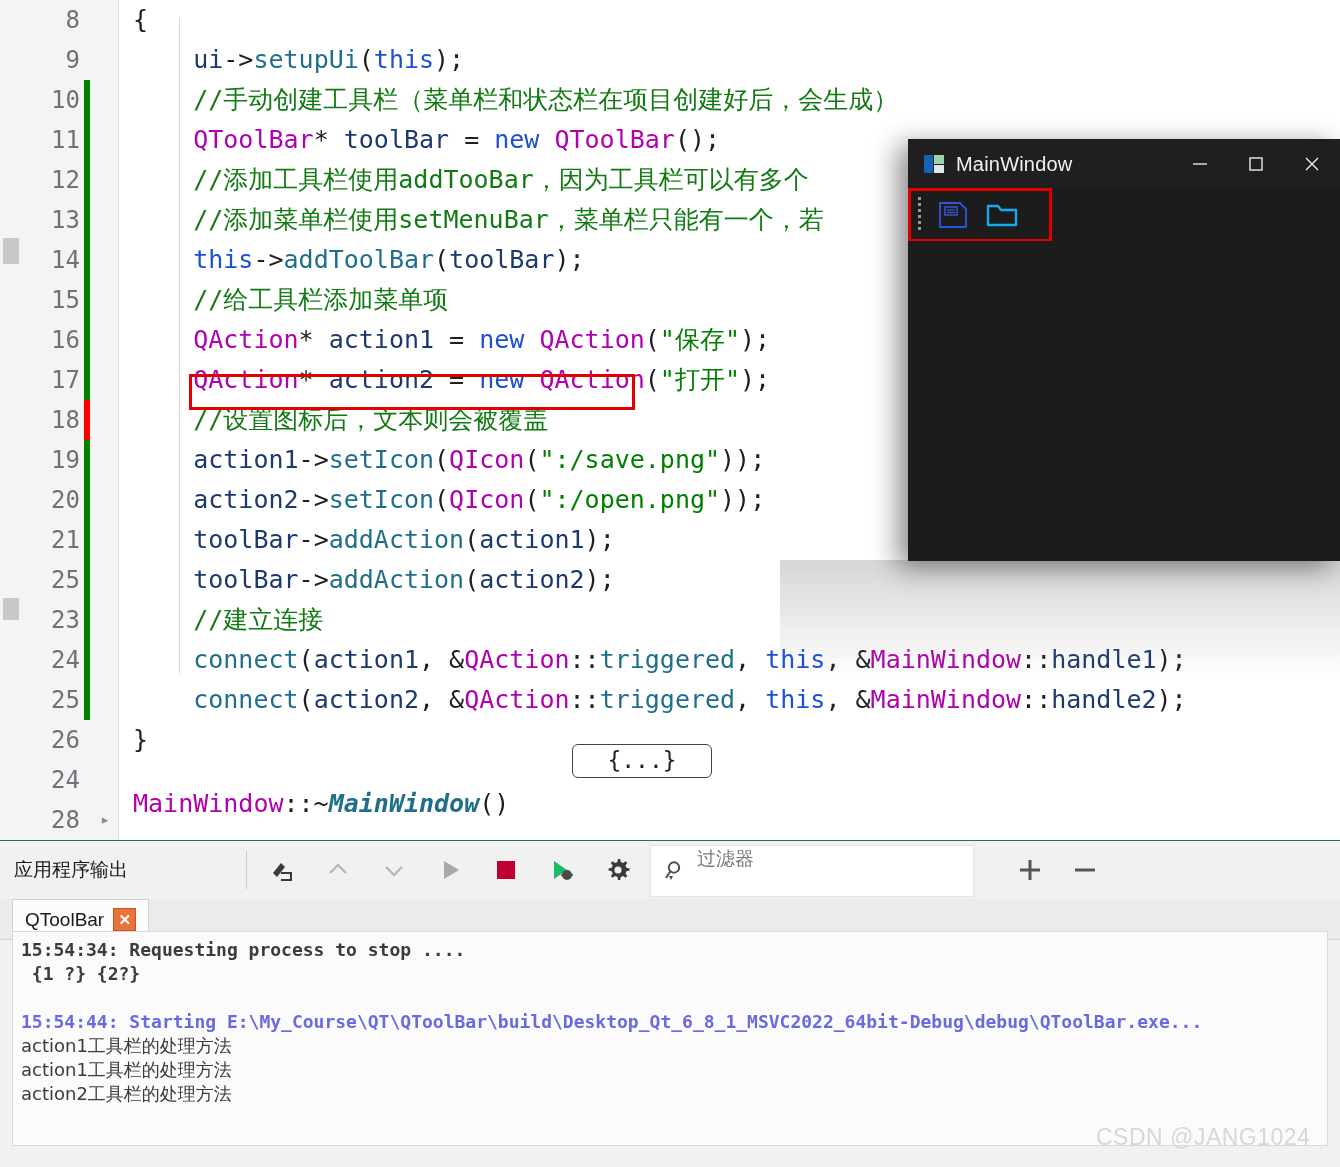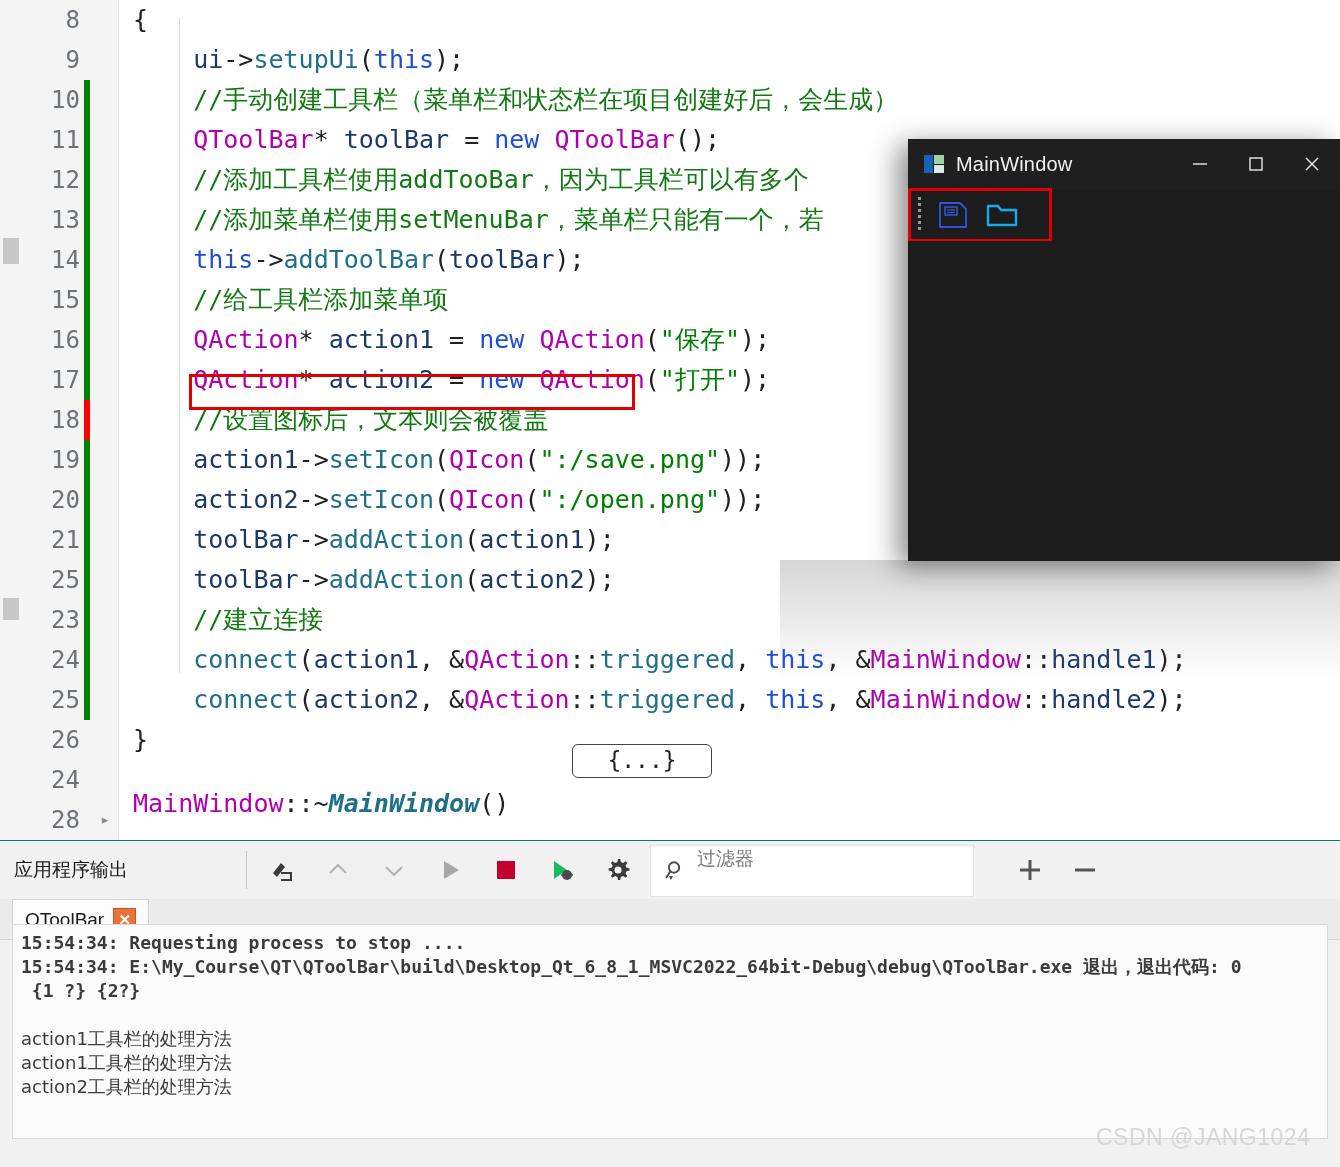--- a/index.html
+++ b/index.html
@@ -151,21 +151,21 @@
     background:#fcfcfc;border:1px solid #d2d2d2;border-bottom:none;
     display:flex;align-items:center;padding:0 12px;box-sizing:border-box;
   }
   #out-tab-label{font-size:19px;color:#1a1a1a;margin-right:9px;}
   #out-tab-close{
     width:21px;height:21px;background:#e8733c;border:1px solid #c9561f;
     display:flex;align-items:center;justify-content:center;
     color:#ffffff;font-size:15px;font-weight:bold;line-height:1;
   }
   #out-text{
-    position:absolute;left:12px;top:83px;width:1316px;height:215px;
+    position:absolute;left:12px;top:90px;width:1316px;height:215px;
     background:#fbfbfb;border:1px solid #d9d9d9;box-sizing:border-box;
     padding:6px 8px 0 8px;overflow:hidden;
   }
   .oline{
     font-family:"DejaVu Sans Mono","Liberation Mono",monospace;
     font-size:18px;line-height:24px;white-space:pre;color:#3b3b3b;
   }
   .oline.blue{color:#6a6ae0;font-weight:bold;}
   .oline.bold{font-weight:bold;}
   .oline.cjk{font-family:"DejaVu Sans","Liberation Sans",sans-serif;font-size:18px;}
@@ -387,23 +387,23 @@
 
   <div id="out-tabrow">
     <div id="out-tab">
       <span id="out-tab-label">QToolBar</span>
       <span id="out-tab-close">✕</span>
     </div>
   </div>
 
   <div id="out-text">
       <div class="oline bold">15:54:34: Requesting process to stop ....</div>
-      <div class="oline bold">15:54:34: E:\My_Course\QT\QToolBar\build\Desktop_Qt_6_8_1_MSVC2022_64bit-Debug\debug\QToolBar.exe 退出，退出代码: 0</div>
       <div class="oline bold"> {1 ?} {2?}</div>
       <div class="oline spacer"> </div>
+      <div class="oline blue">15:54:44: Starting E:\My_Course\QT\QToolBar\build\Desktop_Qt_6_8_1_MSVC2022_64bit-Debug\debug\QToolBar.exe...</div>
       <div class="oline cjk">action1工具栏的处理方法</div>
       <div class="oline cjk">action1工具栏的处理方法</div>
       <div class="oline cjk">action2工具栏的处理方法</div>
     </div>
 
 </div>
 
 <div id="watermark">CSDN @JANG1024</div>
 
 </body></html>

